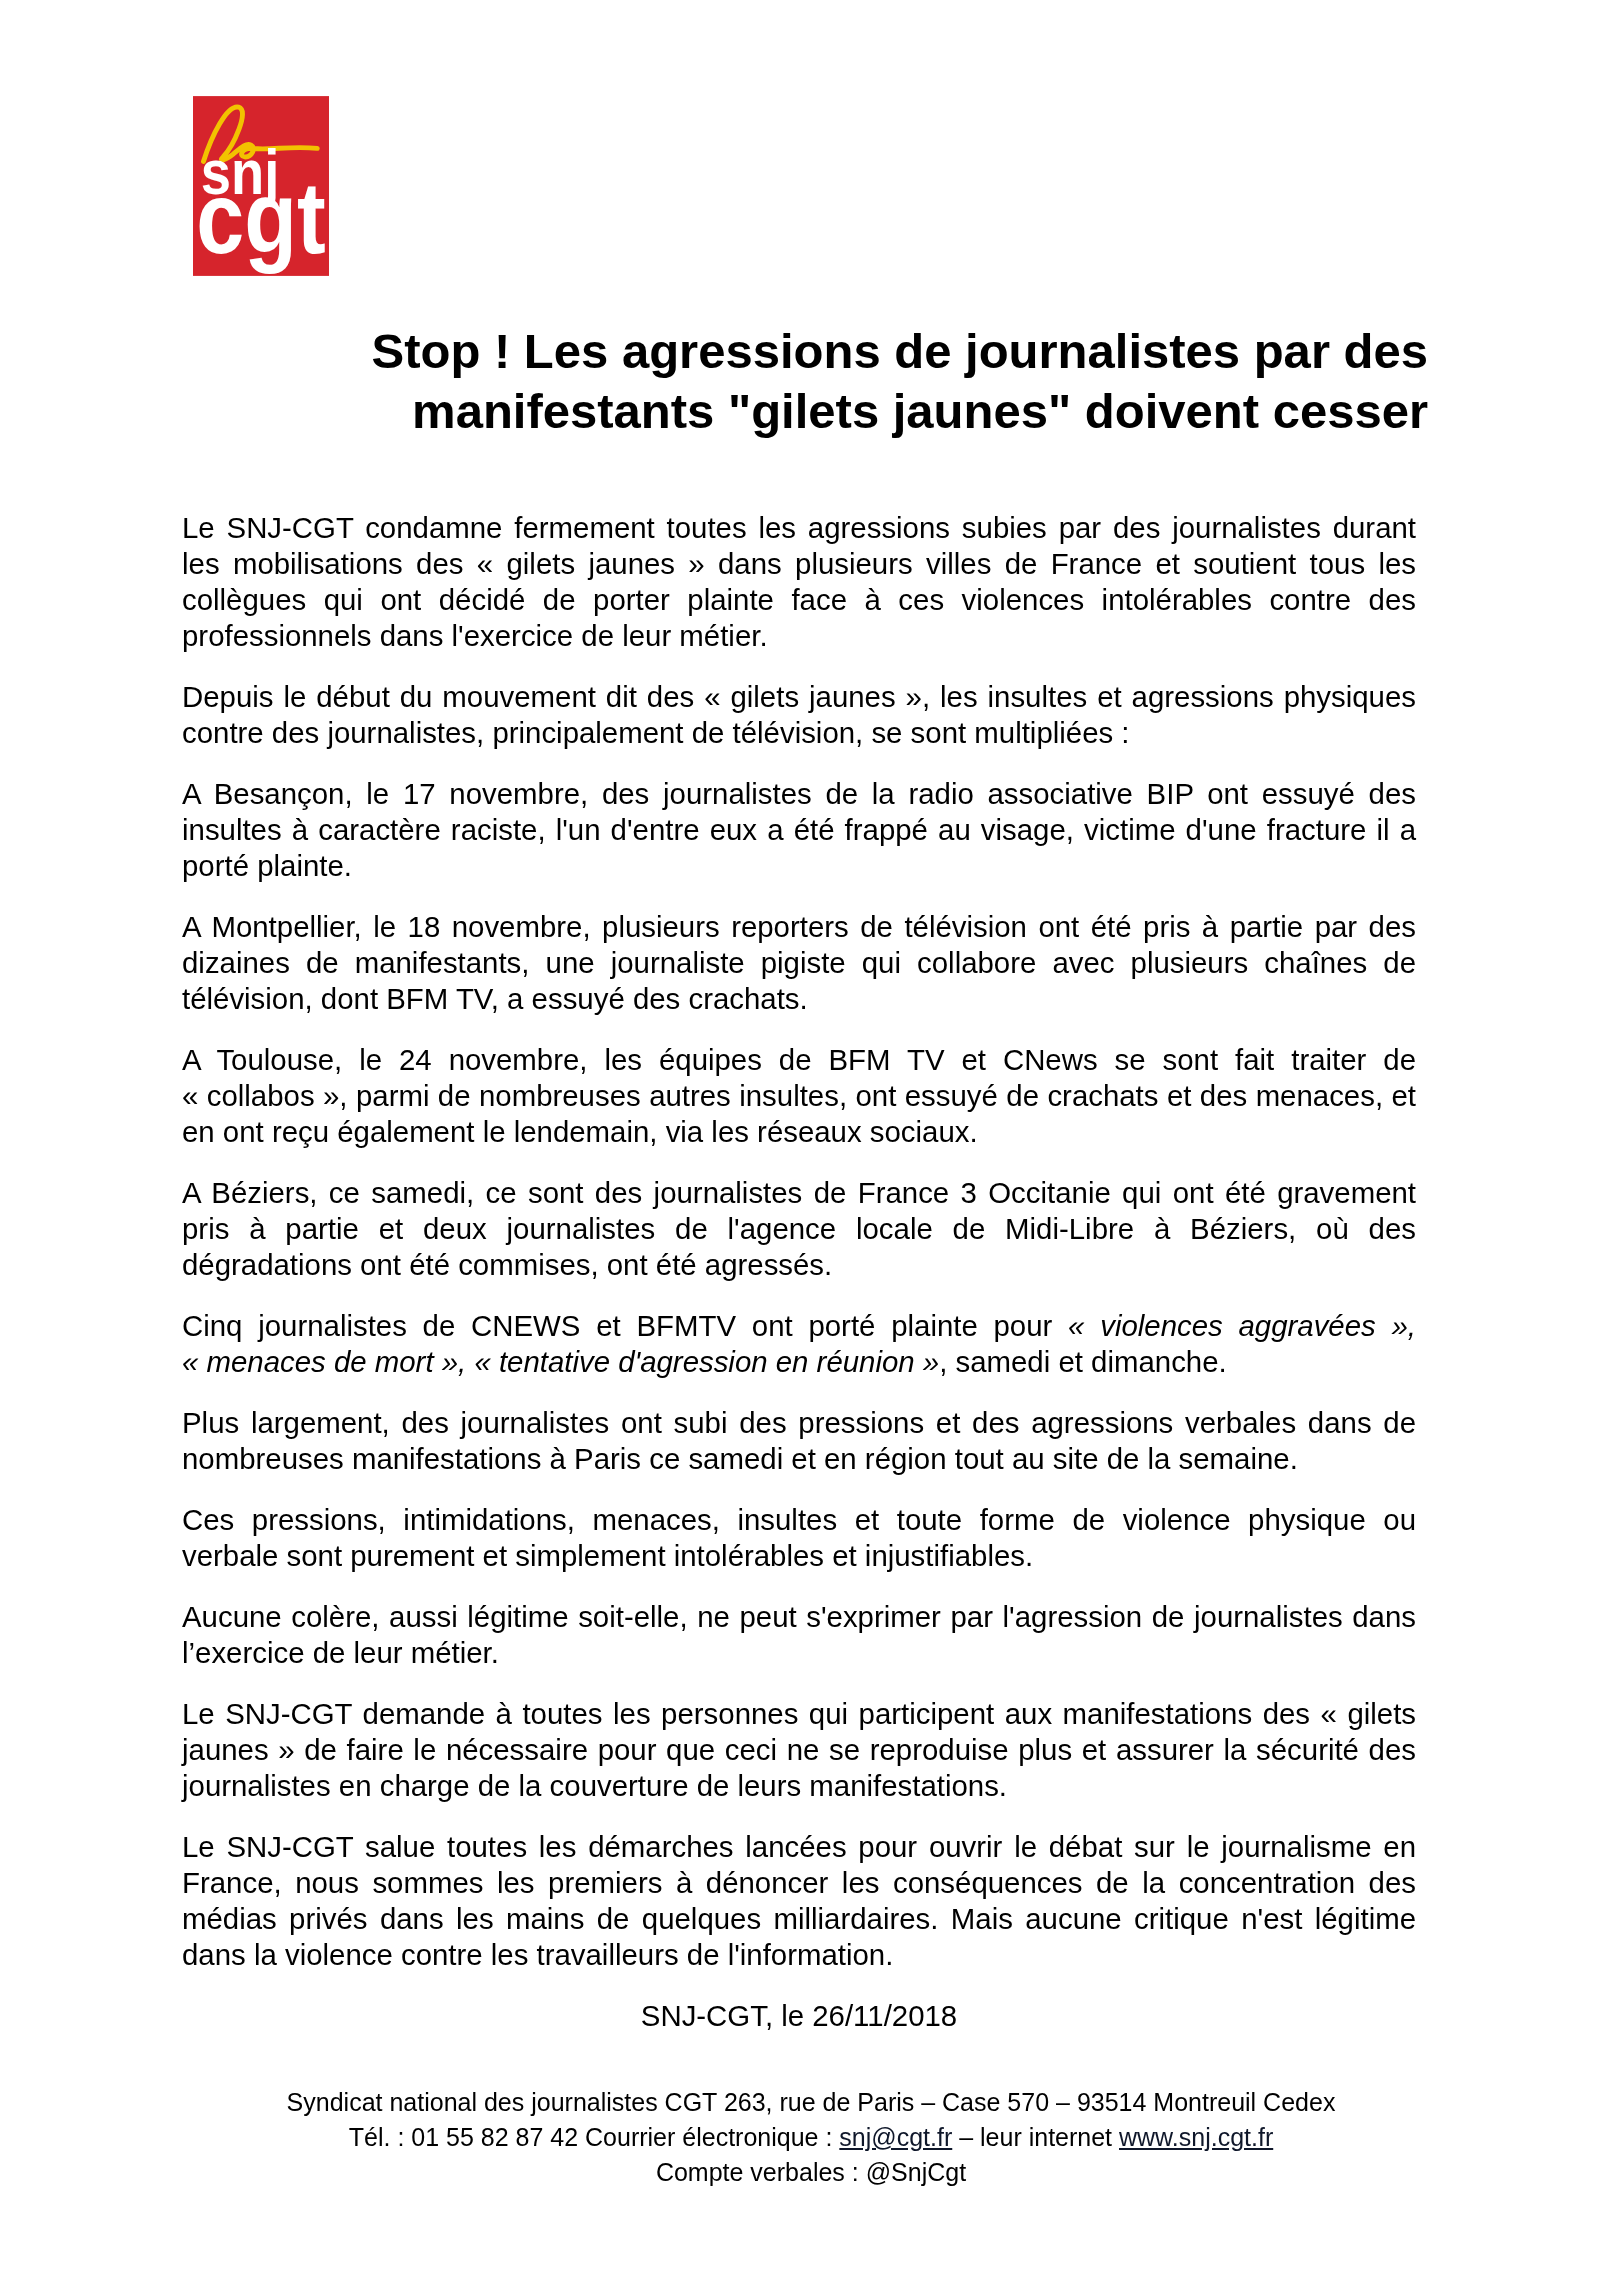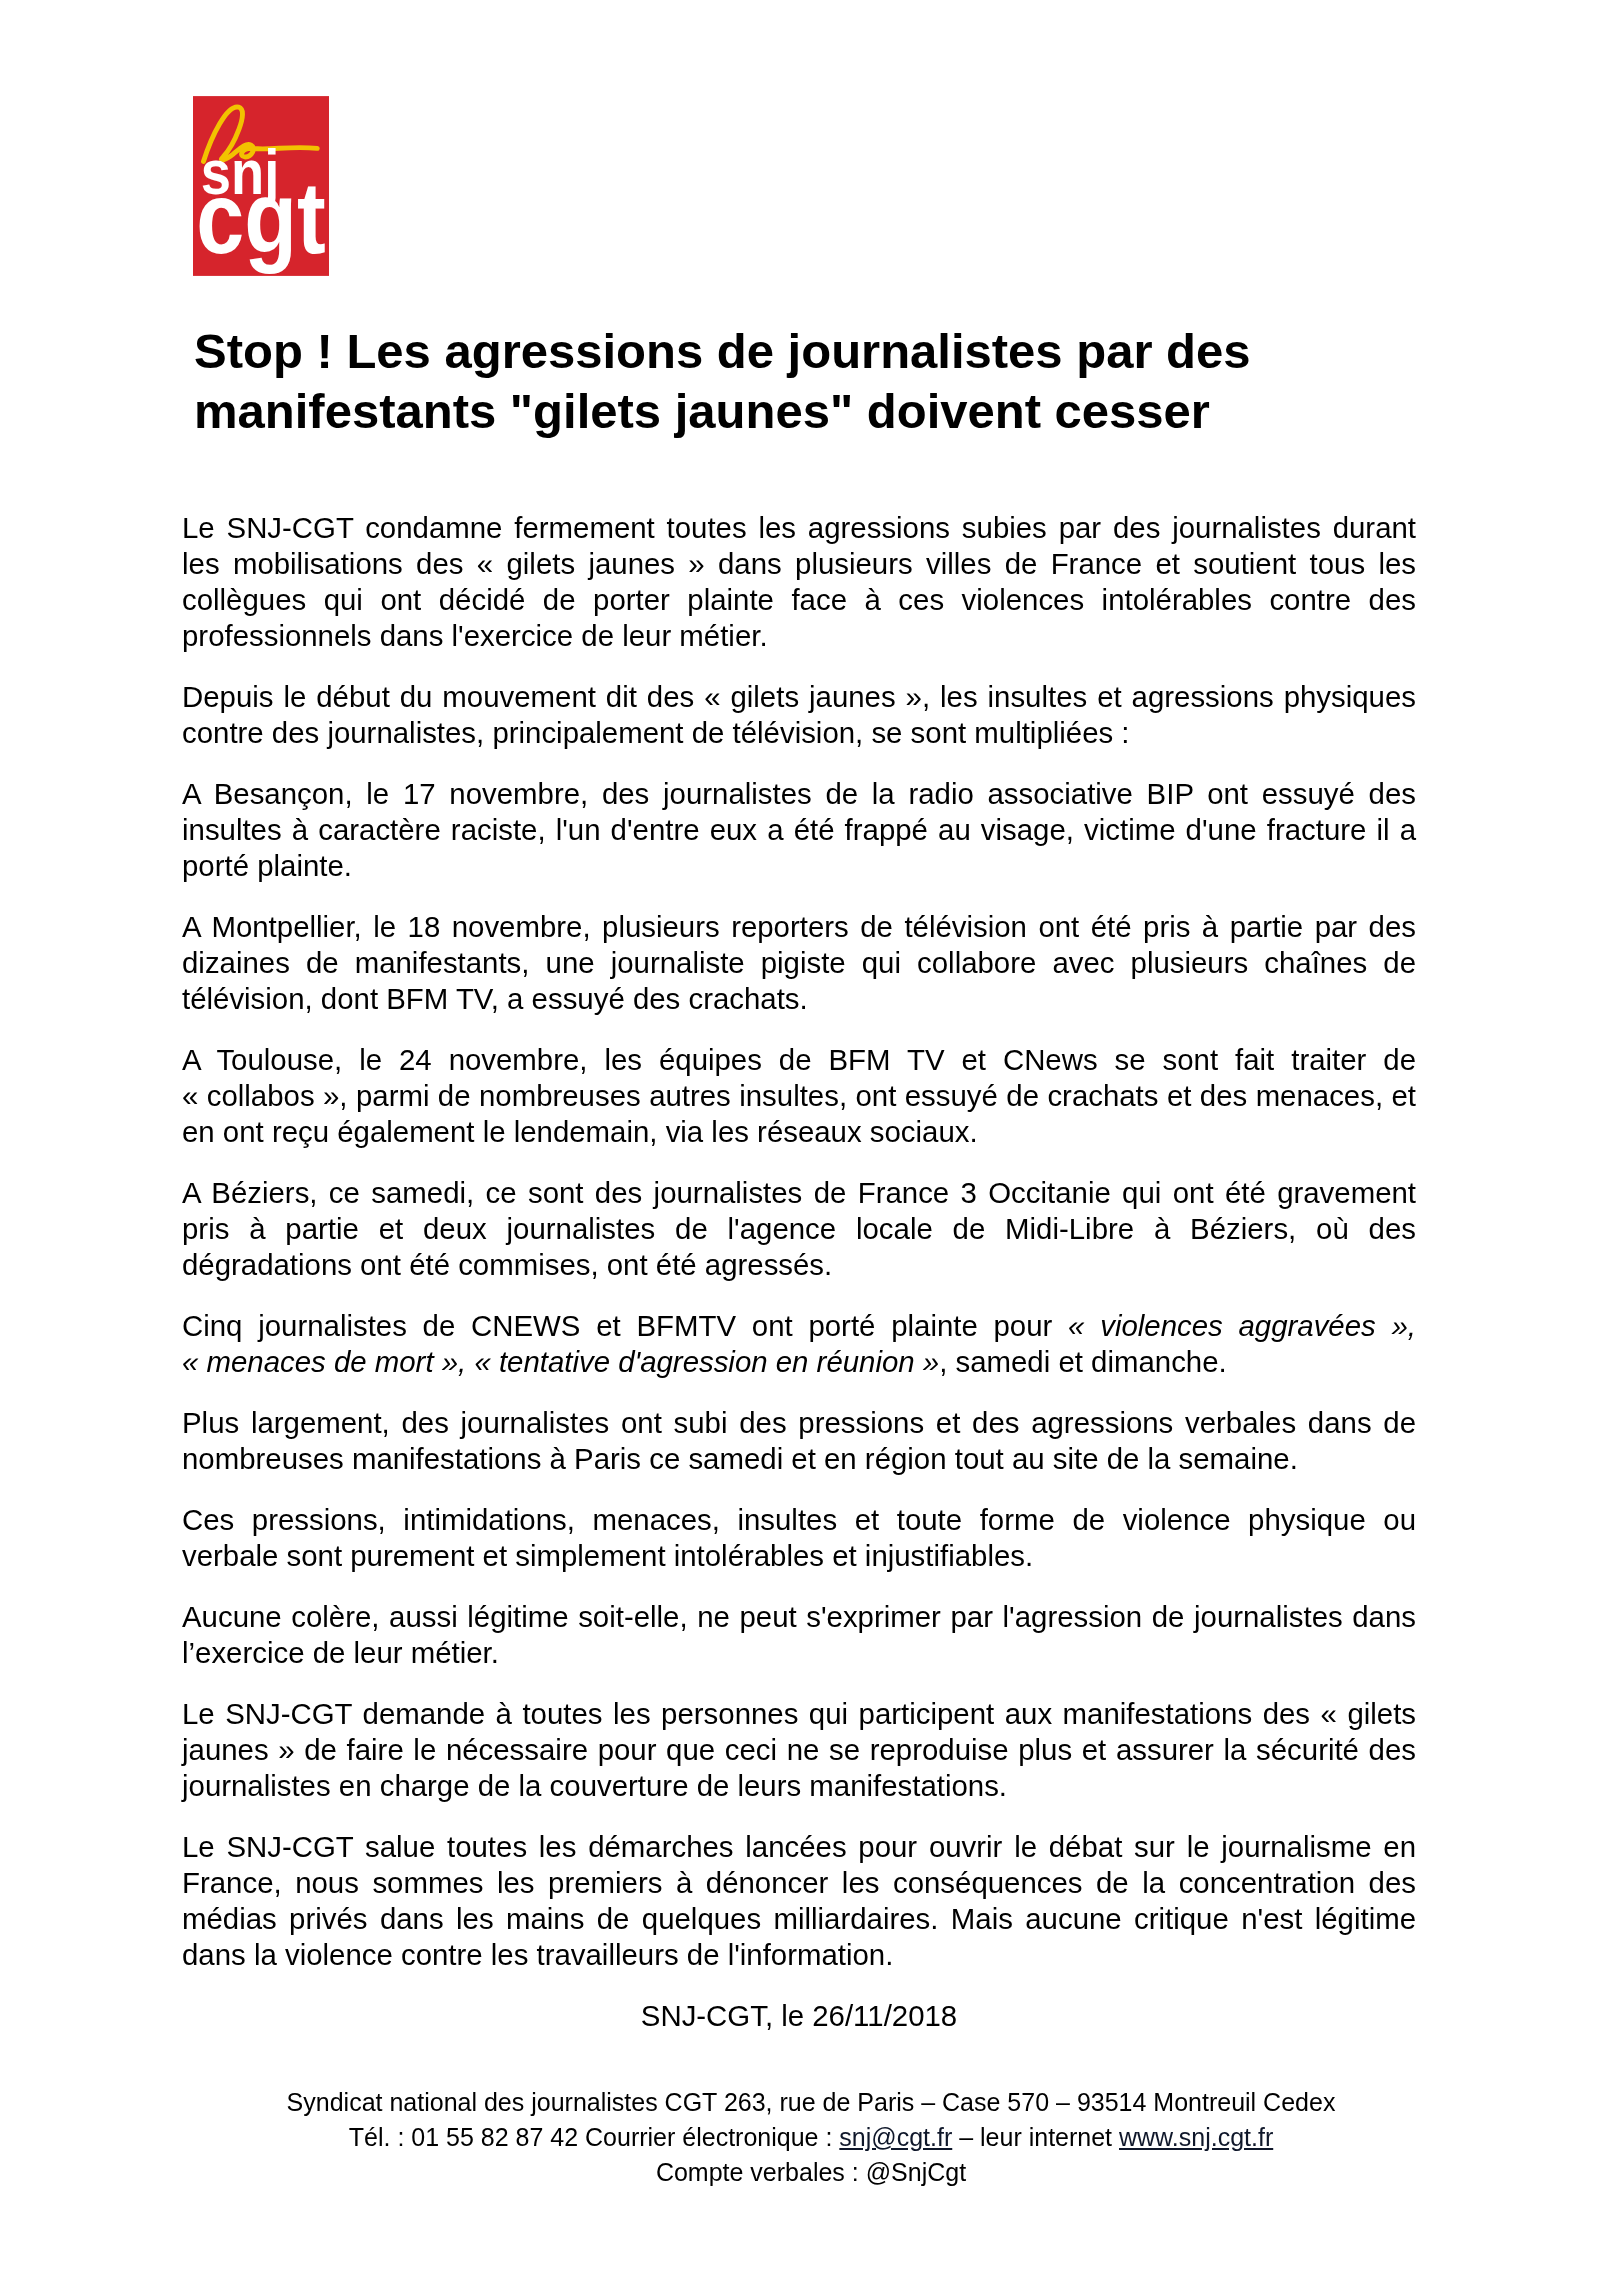--- a/index.html
+++ b/index.html
@@ -26,21 +26,21 @@
 
   
   .doc-title {
     position: absolute;
     left: 194px;
     top: 321px;
     width: 1234px;
     font-size: 49px;
     line-height: 60px;
     font-weight: bold;
-    text-align: left;
+    text-align: right;
     letter-spacing: 0px;
   }
 
   
   .body-text {
     position: absolute;
     left: 182px;
     top: 510px;
     width: 1234px;
   }

